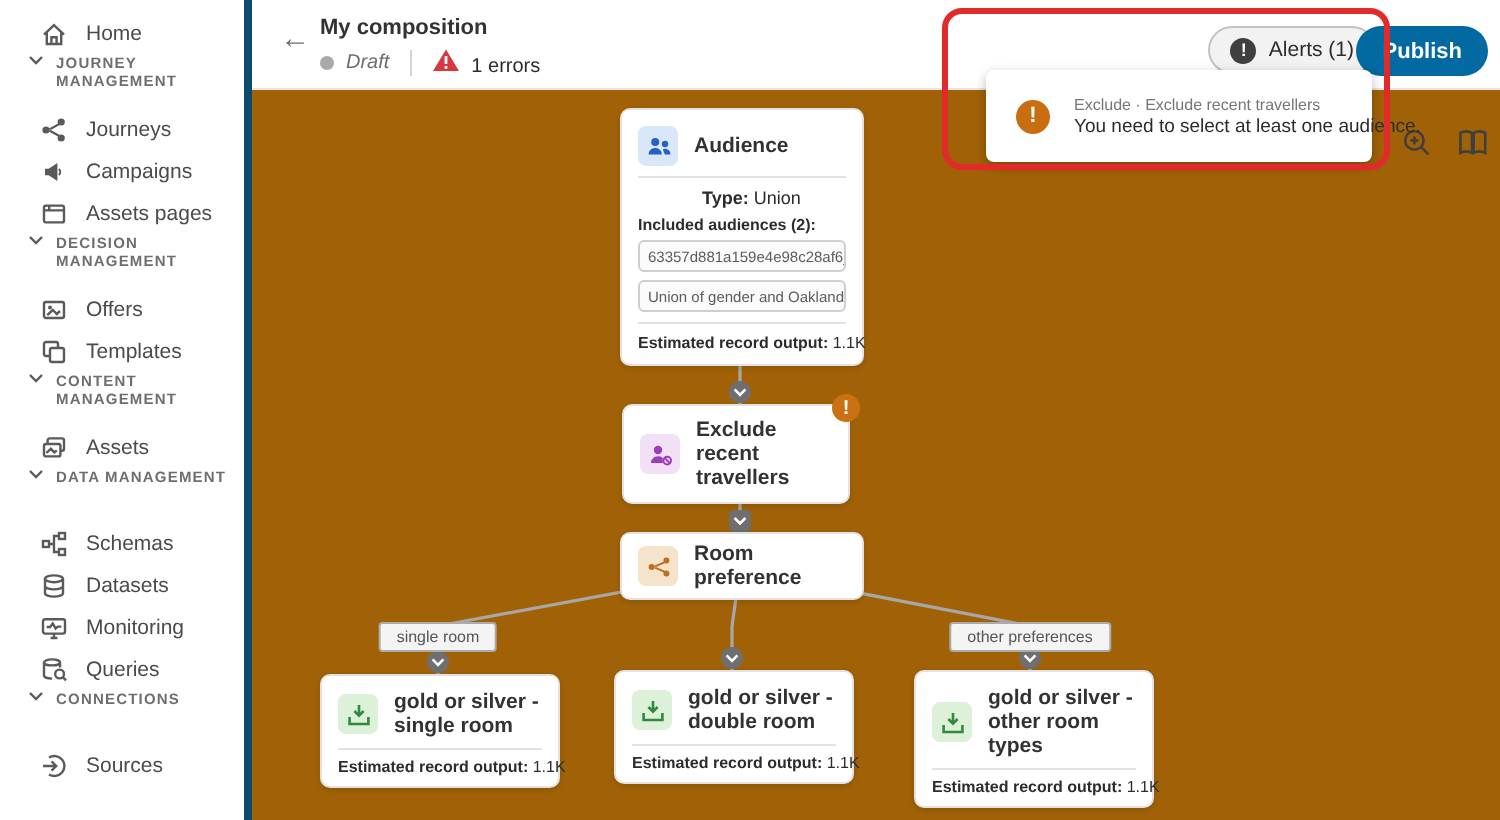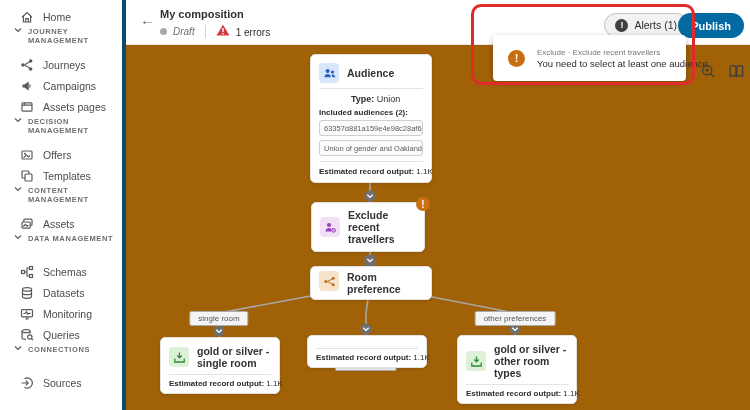--- a/index.html
+++ b/index.html
@@ -52,21 +52,21 @@
   .out-row { font-size:8px; color:#2c2c2c; white-space:nowrap; }
   .out-row b { font-weight:bold; }
   .audience-node { left:184px; top:9px; width:122px; padding:8px 8px 6px; }
   .aud-line { font-size:9px; margin-top:2px;margin-left:32px; }
   .aud-line b { font-weight:bold; }
   .aud-sub { font-size:8px; font-weight:bold; margin:4px 0 3px; }
   .chip { border:1px solid #cfcfcf; background:#fbfbfb; border-radius:3px; padding:2.5px 4px;
     font-size:7.5px; color:#5c5c5c; margin-bottom:4px; white-space:nowrap; overflow:hidden; }
   .aud-foot { text-align:center; }
   .exclude-node { left:185px; top:157px; width:114px; padding:6px 8px; display:flex; align-items:center; gap:8px; }
-  .room-node { left:184px; top:221px; width:122px; padding:4px 8px; display:flex; gap:8px; }
+  .room-node { left:184px; top:221px; width:122px; padding:4px 8px; display:flex; align-items:center; gap:8px; }
   .err-dot { position:absolute; top:-6px; right:-6px; width:14px; height:14px; border-radius:50%;
     background:#ca7213; color:#fff; font-size:10px; font-weight:bold;
     display:flex; align-items:center; justify-content:center; }
   .out-node { width:120px; padding:7px 8px 5px; }
   .out-node .node-hr { margin:5px 0 4px; }
   .edge-label { position:absolute; transform:translateX(-50%); background:#f4f4f4; border:1px solid #ababab;
     border-radius:2px; padding:2px 8px; font-size:8px; color:#565656; z-index:2; white-space:nowrap; cursor:pointer; }
   .canvas-toolbar { position:absolute; left:546px; top:18px; display:flex; gap:11px; color:#3f3f3f; z-index:1; }
   .canvas-toolbar .tb { cursor:pointer; display:flex; }
   
@@ -367,20 +367,29 @@
             <path d="M1.8 7.5v3.5h9.4V7.5"></path>
           </svg>
         </span>
       <span class="node-title">gold or silver - single room</span>
     </div>
     <hr class="node-hr">
     <div class="out-row"><b>Estimated record output:</b> <span>1.1K</span></div>
   </div>
 
   <div class="node out-node" style="left:181px; top:290px;">
+    <div class="node-head">
+      <span class="tile tile-green">
+          <svg width="13" height="13" viewBox="0 0 13 13" fill="none" stroke="currentColor" stroke-width="1.3">
+            <path d="M6.5 1.5v5.2M4.2 4.5 6.5 6.8 8.8 4.5"></path>
+            <path d="M1.8 7.5v3.5h9.4V7.5"></path>
+          </svg>
+        </span>
+      <span class="node-title">gold or silver - double room</span>
+    </div>
     <hr class="node-hr">
     <div class="out-row"><b>Estimated record output:</b> <span>1.1K</span></div>
   </div>
 
   <div class="node out-node" style="left:331px; top:290px;">
     <div class="node-head">
       <span class="tile tile-green">
           <svg width="13" height="13" viewBox="0 0 13 13" fill="none" stroke="currentColor" stroke-width="1.3">
             <path d="M6.5 1.5v5.2M4.2 4.5 6.5 6.8 8.8 4.5"></path>
             <path d="M1.8 7.5v3.5h9.4V7.5"></path>

